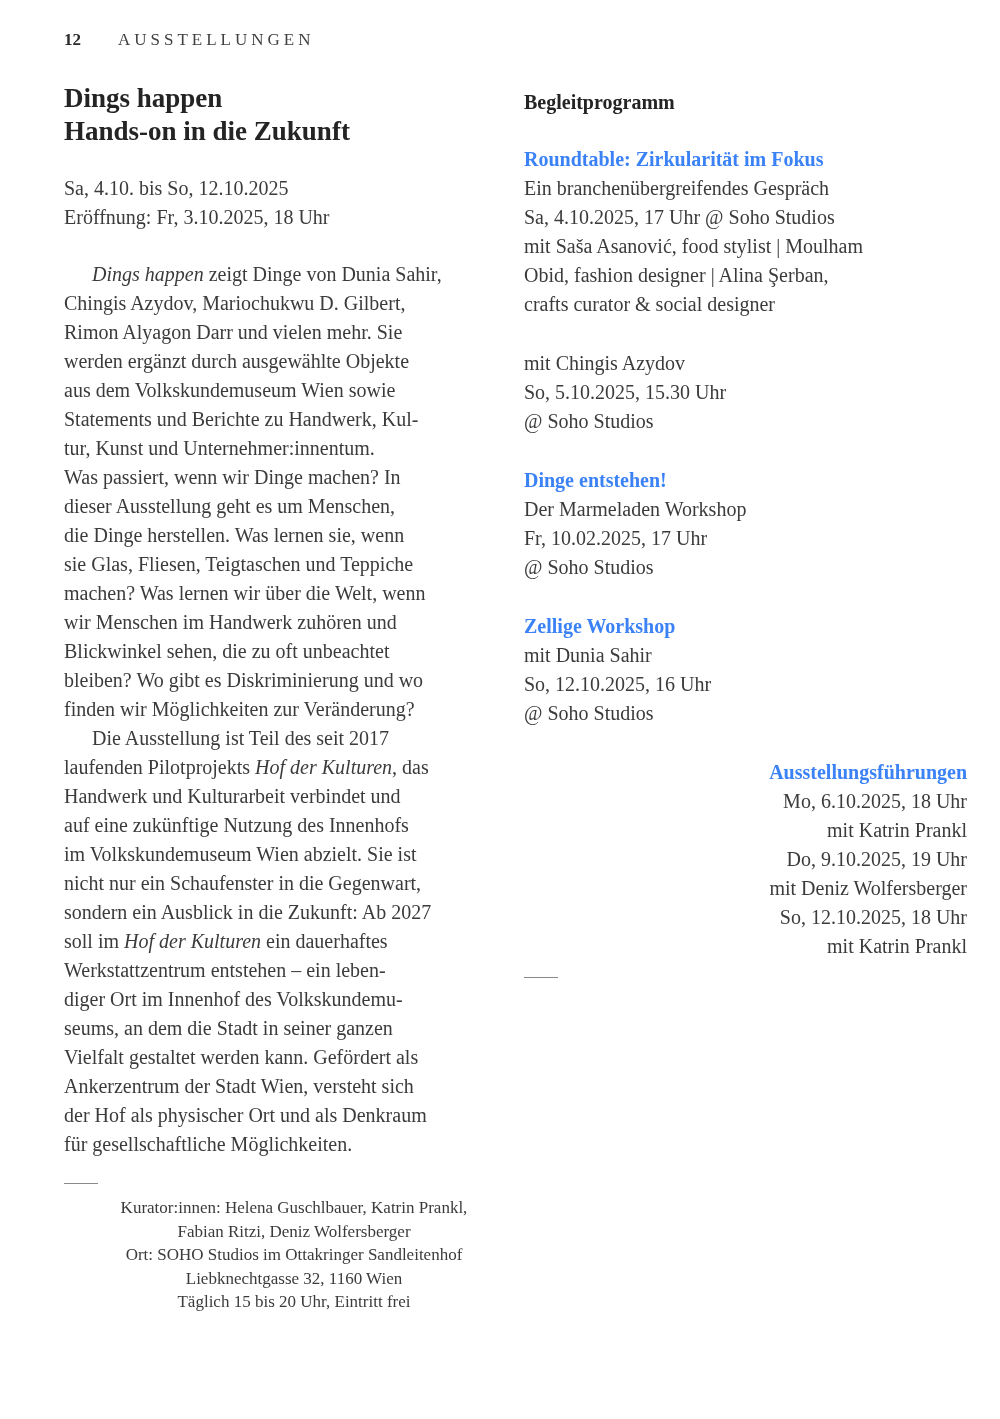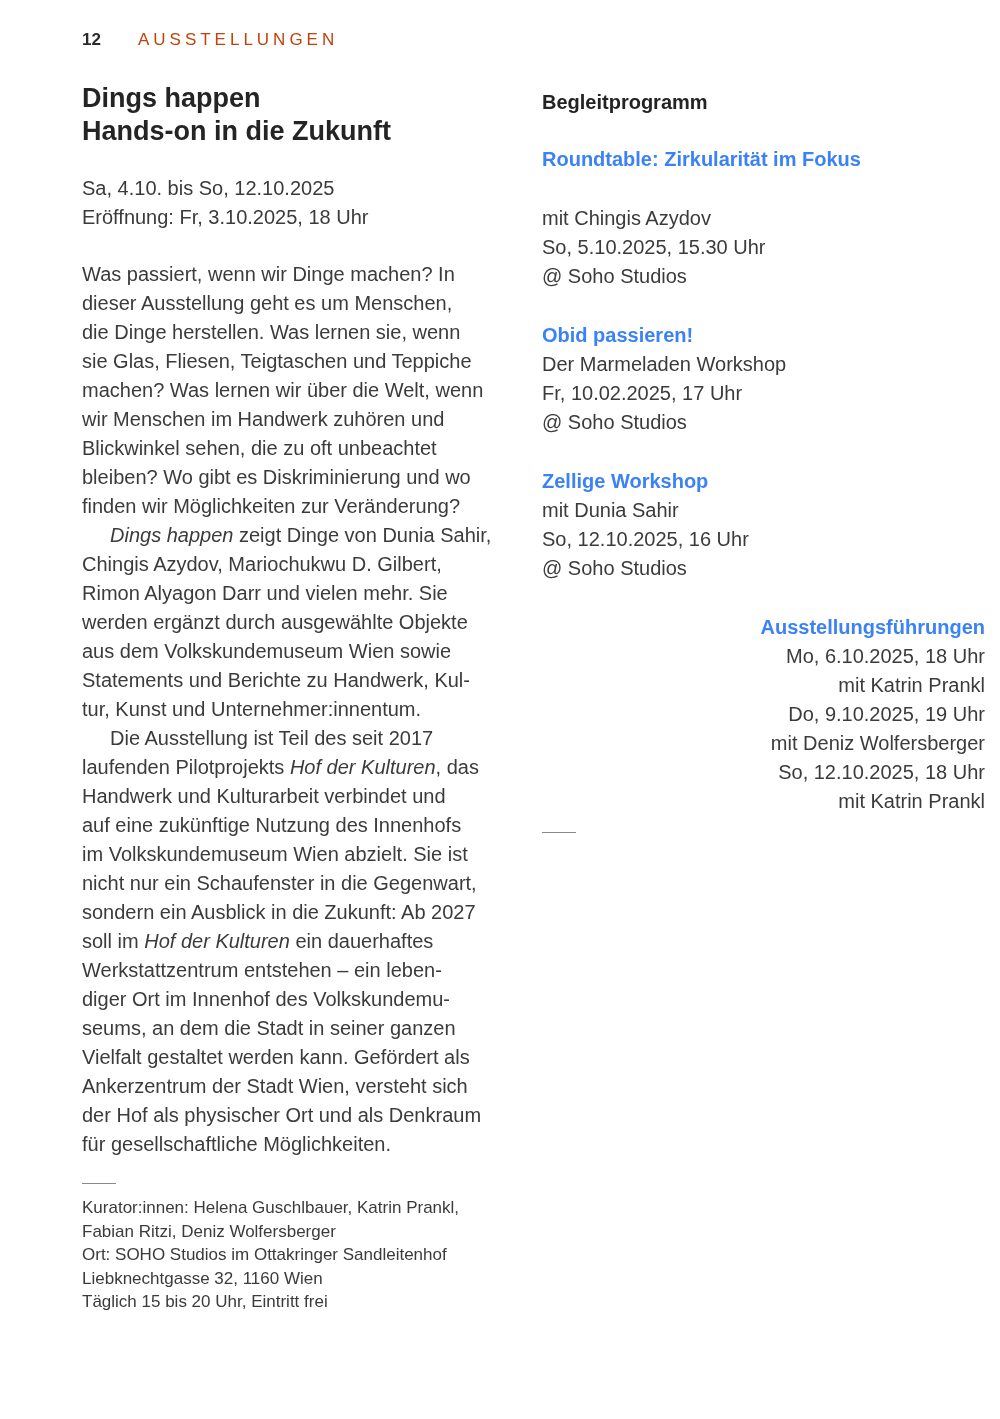--- a/index.html
+++ b/index.html
@@ -9,34 +9,35 @@
     background: #ffffff;
     font-family: "Liberation Sans", sans-serif;
     color: #3b3b3b;
     overflow: hidden;
   }
   .page {
     position: relative;
     width: 1000px;
     height: 1419px;
     box-sizing: border-box;
-    padding: 30px 40px 0 82px;
+    padding: 30px 40px 0 64px;
+    font-family: Liberation Serif, serif;
   }
   
   .header { display: flex; align-items: baseline; }
   .page-number {
     font-size: 17px;
     font-weight: bold;
     color: #2a2a2a;
   }
   .section-label {
     margin-left: 37px;
     font-size: 17px;
     letter-spacing: 4px;
-    color: #c2410c;
+    color: #404040;
   }
   
   .columns {
     display: flex;
     margin-top: 32px;
   }
   .col-left {
     width: 460px;
     flex: 0 0 460px;
   }
@@ -72,20 +73,21 @@
     height: 0;
     border: 0;
     border-top: 1.5px solid #8a8a8a;
     margin: 24px 0 12px 0;
   }
   .footnote {
     font-size: 17px;
     line-height: 23.5px;
     white-space: pre-line;
     color: #3b3b3b;
+    text-align: center;
   }
   .rc-heading {
     margin: 6px 0 0 0;
     font-size: 20px;
     line-height: 29px;
     font-weight: bold;
     color: #242424;
   }
   .events { margin-top: 28px; }
   .event { margin-bottom: 30px; }
@@ -119,36 +121,36 @@
   </div>
 
   <div class="columns">
 
     <div class="col-left">
       <h1 class="title">Dings happen
 Hands-on in die Zukunft</h1>
       <div class="dates">Sa, 4.10. bis So, 12.10.2025
 Eröffnung: Fr, 3.10.2025, 18 Uhr</div>
       <div>
+          <p class="para indent"><span class="it">Dings happen</span><span> zeigt Dinge von Dunia Sahir,
+Chingis Azydov, Mariochukwu D. Gilbert,
+Rimon Alyagon Darr und vielen mehr. Sie
+werden ergänzt durch ausgewählte Objekte
+aus dem Volkskundemuseum Wien sowie
+Statements und Berichte zu Handwerk, Kul-
+tur, Kunst und Unternehmer:innentum.</span></p>
           <p class="para"><span>Was passiert, wenn wir Dinge machen? In
 dieser Ausstellung geht es um Menschen,
 die Dinge herstellen. Was lernen sie, wenn
 sie Glas, Fliesen, Teigtaschen und Teppiche
 machen? Was lernen wir über die Welt, wenn
 wir Menschen im Handwerk zuhören und
 Blickwinkel sehen, die zu oft unbeachtet
 bleiben? Wo gibt es Diskriminierung und wo
 finden wir Möglichkeiten zur Veränderung?</span></p>
-          <p class="para indent"><span class="it">Dings happen</span><span> zeigt Dinge von Dunia Sahir,
-Chingis Azydov, Mariochukwu D. Gilbert,
-Rimon Alyagon Darr und vielen mehr. Sie
-werden ergänzt durch ausgewählte Objekte
-aus dem Volkskundemuseum Wien sowie
-Statements und Berichte zu Handwerk, Kul-
-tur, Kunst und Unternehmer:innentum.</span></p>
           <p class="para indent"><span>Die Ausstellung ist Teil des seit 2017
 laufenden Pilotprojekts </span><span class="it">Hof der Kulturen</span><span>, das
 Handwerk und Kulturarbeit verbindet und
 auf eine zukünftige Nutzung des Innenhofs
 im Volkskundemuseum Wien abzielt. Sie ist
 nicht nur ein Schaufenster in die Gegenwart,
 sondern ein Ausblick in die Zukunft: Ab 2027
 soll im </span><span class="it">Hof der Kulturen</span><span> ein dauerhaftes
 Werkstattzentrum entstehen – ein leben-
 diger Ort im Innenhof des Volkskundemu-
@@ -164,28 +166,33 @@
 Ort: SOHO Studios im Ottakringer Sandleitenhof
 Liebknechtgasse 32, 1160 Wien
 Täglich 15 bis 20 Uhr, Eintritt frei</div>
     </div>
 
     <div class="col-right">
       <h2 class="rc-heading">Begleitprogramm</h2>
       <div class="events">
           <div class="event">
             <div class="event-title">Roundtable: Zirkularität im Fokus</div>
+            <div class="event-body">Ein branchenübergreifendes Gespräch
+Sa, 4.10.2025, 17 Uhr @ Soho Studios
+mit Saša Asanović, food stylist | Moulham
+Obid, fashion designer | Alina Şerban,
+crafts curator &amp; social designer</div>
           </div>
           <div class="event">
             <div class="event-body">mit Chingis Azydov
 So, 5.10.2025, 15.30 Uhr
 @ Soho Studios</div>
           </div>
           <div class="event">
-            <div class="event-title">Obid passieren!</div>
+            <div class="event-title">Dinge entstehen!</div>
             <div class="event-body">Der Marmeladen Workshop
 Fr, 10.02.2025, 17 Uhr
 @ Soho Studios</div>
           </div>
           <div class="event">
             <div class="event-title">Zellige Workshop</div>
             <div class="event-body">mit Dunia Sahir
 So, 12.10.2025, 16 Uhr
 @ Soho Studios</div>
           </div>

